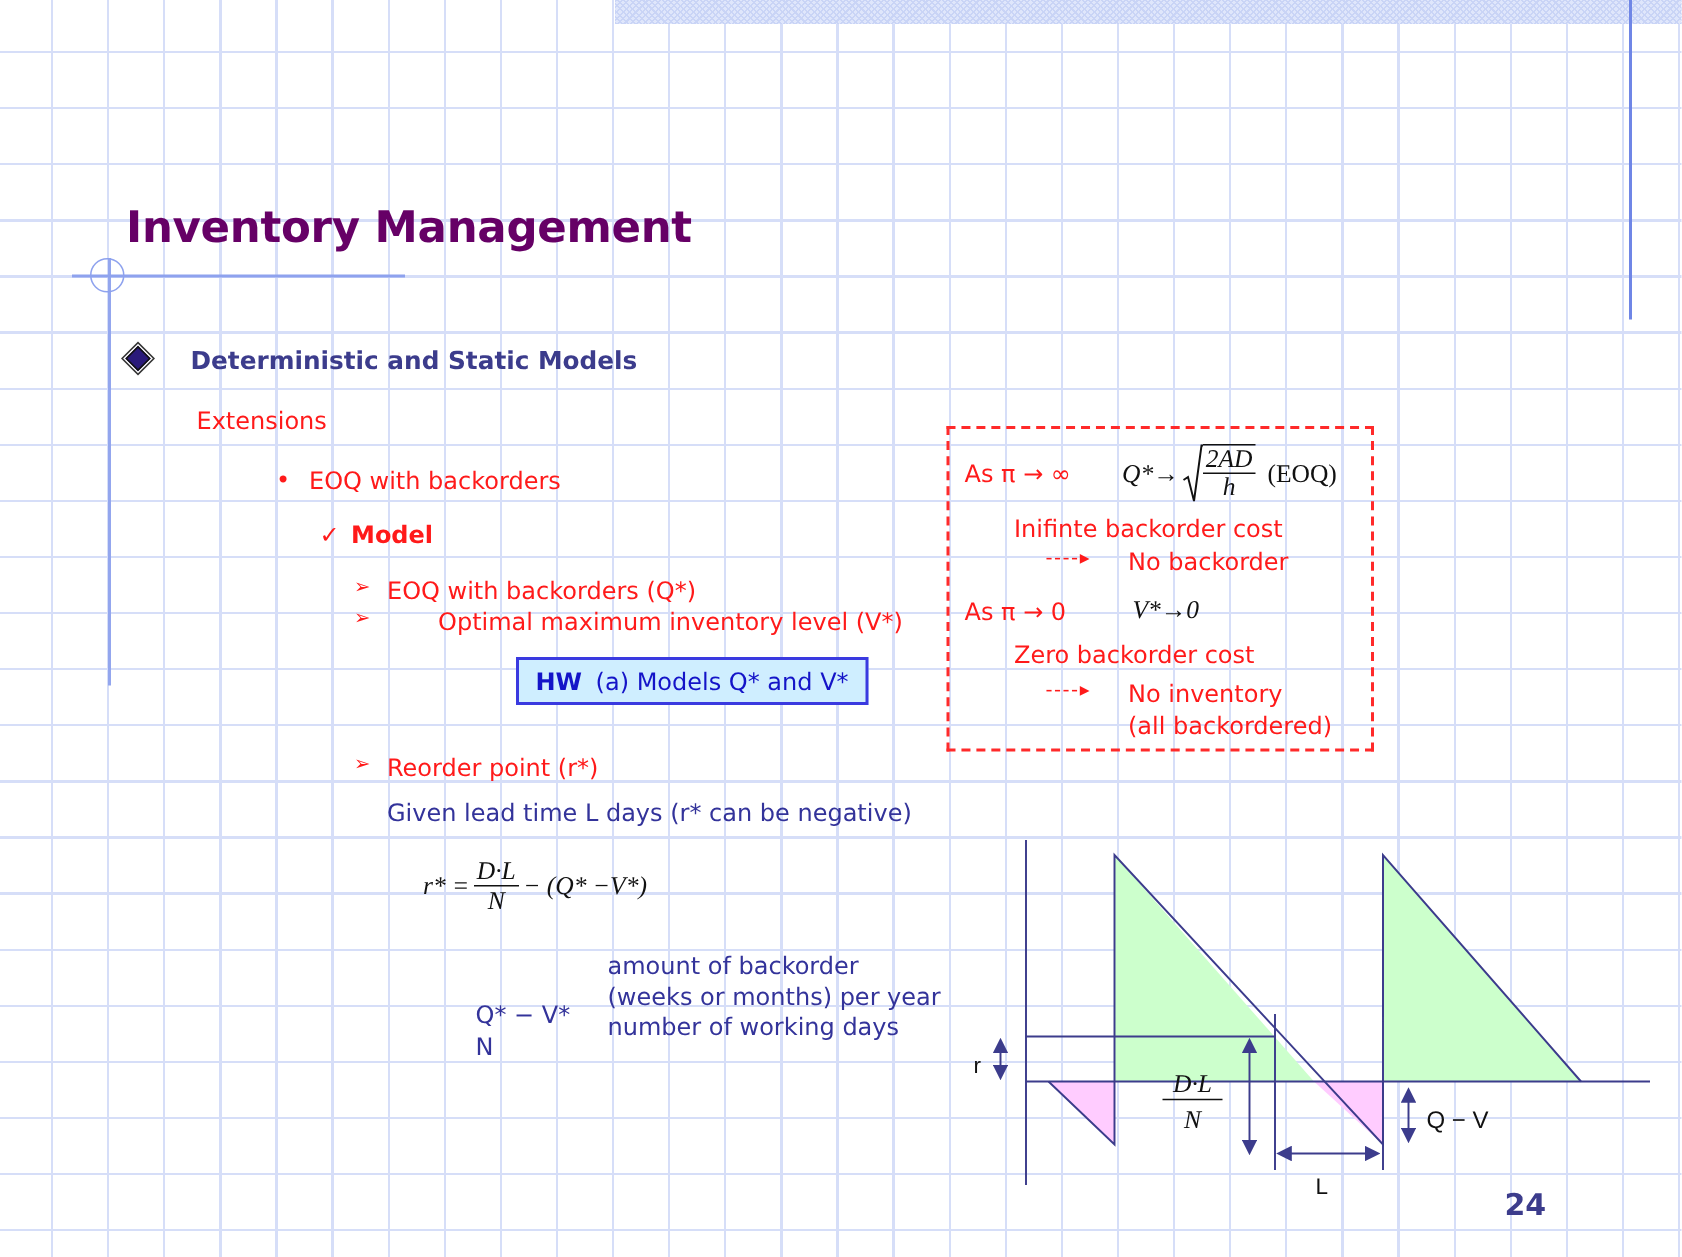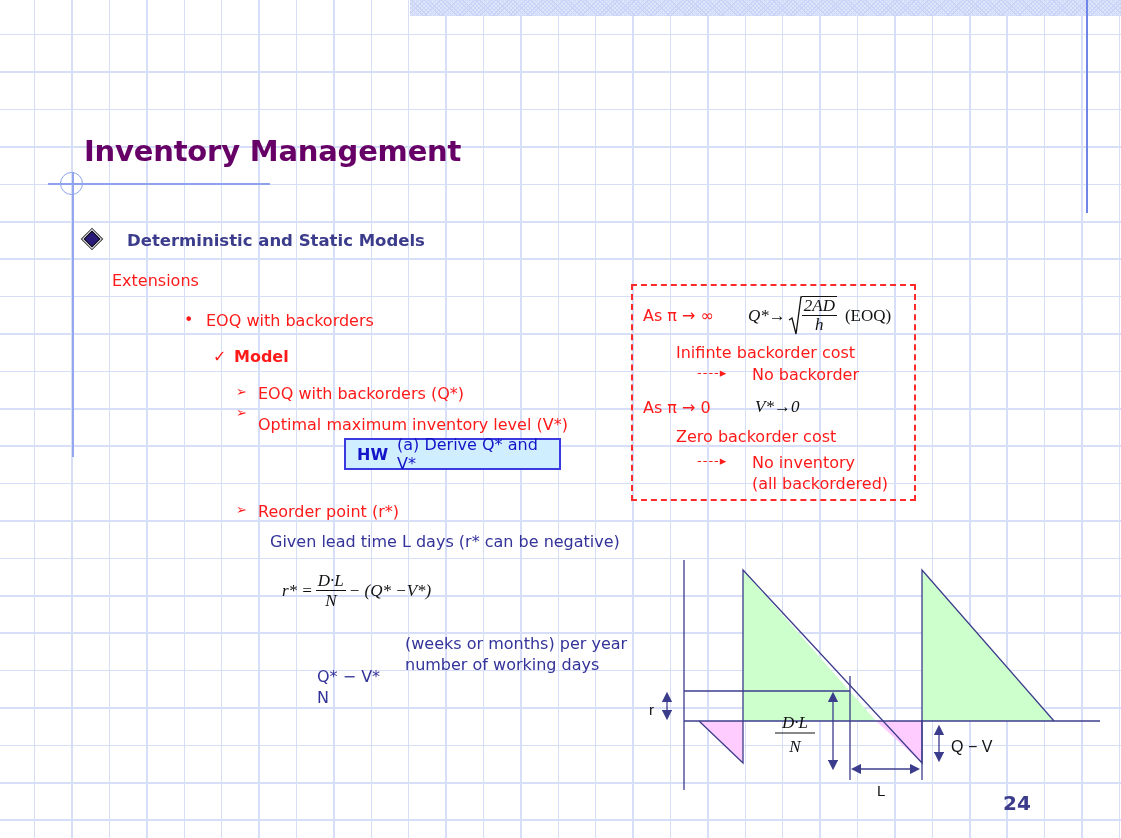--- a/index.html
+++ b/index.html
@@ -26,21 +26,21 @@
   .title {
     left:84px; top:134px; font-size:29px; font-weight:bold; color:#660066;
     letter-spacing:-0.2px;
   }
   .diamond { left:86px; top:233px; width:10px; height:10px; transform:rotate(45deg);
     background:#2a1a7a; border:1px solid #111; box-shadow:0 0 0 1px #fff, 0 0 0 2px #333; }
   .h2 { left:127px; top:231px; font-size:16.5px; font-weight:bold; color:#3c3c8c; }
   .red { color:#ff1a1a; font-size:16px; }
   .navy { color:#33339a; font-size:16px; }
   .hwbox {
-    left:344px; top:438px; width:217px; height:32px; box-sizing:border-box;
+    left:344px; top:438px; width:235px; height:32px; box-sizing:border-box;
     background:#cfeeff; border:2px solid #3a3ae0;
     font-size:16px; color:#1414c8; display:flex; align-items:center; padding-left:11px;
   }
   .hwbox b { margin-right:9px; }
   .dashbox {
     left:631px; top:284px; width:285px; height:217px; box-sizing:border-box;
     border:2px dashed #ff2a2a;
   }
   .math { font-family: "Liberation Serif", serif; font-style:italic; color:#111; }
   .mathup { font-family: "Liberation Serif", serif; color:#111; }
@@ -54,56 +54,57 @@
 <div class="abs rightline"></div>
 <div class="abs leftline"></div>
 <div class="abs titleline"></div>
 <div class="abs titlecircle"></div>
 
 <div class="abs title">Inventory Management</div>
 
 <div class="abs diamond"></div>
 <div class="abs h2">Deterministic and Static Models</div>
 
-<div class="abs red" style="left:112px;top:271px;text-align:center;">Extensions</div>
+<div class="abs red" style="left:131px;top:271px;text-align:center;">Extensions</div>
 
 <div class="abs red" style="left:184px;top:310px;">•</div>
 <div class="abs red" style="left:206px;top:311px;">EOQ with backorders</div>
 
 <div class="abs red" style="left:213px;top:347px;">✓</div>
 <div class="abs red" style="left:234px;top:347px;font-weight:bold;">Model</div>
 
 <div class="abs red" style="left:236px;top:384px;font-size:13px;">➢</div>
 <div class="abs red" style="left:258px;top:384px;">EOQ with backorders (Q*)</div>
 <div class="abs red" style="left:236px;top:405px;font-size:13px;">➢</div>
-<div class="abs red" style="left:258px;top:415px;">Optimal maximum inventory level (V*)</div>
+<div class="abs red" style="left:258px;top:405px;padding-left:34px;">Optimal maximum inventory level (V*)</div>
 
 <div class="abs hwbox">
   <b>HW</b>
-  <span>(a) Derive Q* and V*</span>
+  <span>(a) Models Q* and V*</span>
 </div>
 
 <div class="abs red" style="left:236px;top:502px;font-size:13px;">➢</div>
 <div class="abs red" style="left:258px;top:502px;">Reorder point (r*)</div>
-<div class="abs navy" style="left:258px;top:532px;padding-left:12px;">Given lead time L days (r* can be negative)</div>
+<div class="abs navy" style="left:258px;top:532px;">Given lead time L days (r* can be negative)</div>
 
 <div class="abs" style="left:282px;top:566px;height:50px;display:flex;align-items:center;font-size:17px;">
   <span class="math">r* =</span>
   <span style="display:inline-flex;flex-direction:column;align-items:center;margin:0 3px;">
     <span class="math" style="border-bottom:1px solid #111;padding:0 2px;line-height:19px;">D·L</span>
     <span class="math" style="line-height:20px;">N</span>
   </span>
   <span class="math">− (Q* −V*)</span>
 </div>
 
 <div class="abs navy" style="left:317px;top:634px;line-height:20.5px;margin-top:33px;">
   <div>Q* − V*</div>
   <div>N</div>
 </div>
 <div class="abs navy" style="left:405px;top:634px;line-height:20.5px;">
+  <div>amount of backorder</div>
   <div>(weeks or months) per year</div>
   <div>number of working days</div>
 </div>
 
 <div class="abs dashbox"></div>
 <div class="abs red" style="left:643px;top:306px;">As π → ∞</div>
 <div class="abs" style="left:748px;top:296px;display:flex;align-items:center;font-size:17px;">
   <span class="math">Q*→</span>
   <svg width="14" height="40" viewBox="0 0 14 40" style="margin-left:2px;">
     <polyline points="1,24 4,22 8,38 13,1 14,1" fill="none" stroke="#111" stroke-width="1.3"></polyline>

